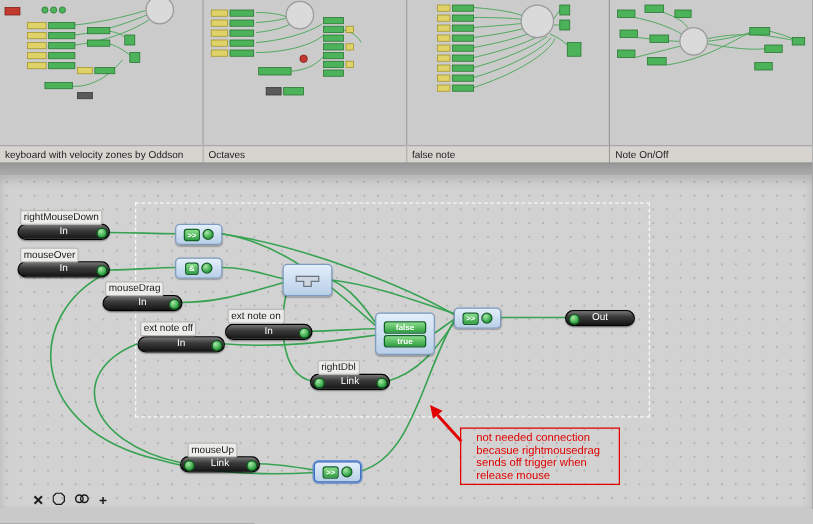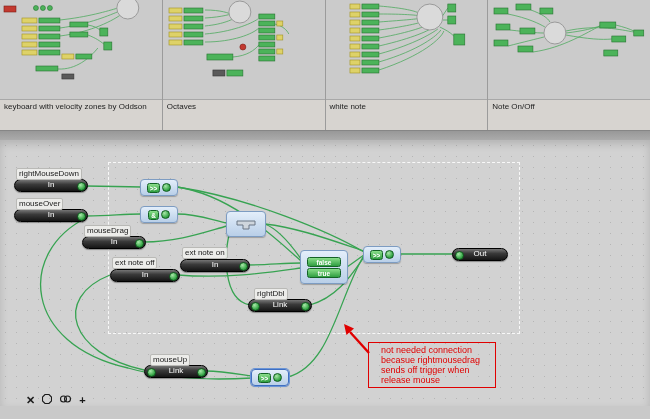--- a/index.html
+++ b/index.html
@@ -5,21 +5,21 @@
   *{margin:0;padding:0;box-sizing:border-box}
   html,body{background:#888}
   #root{position:relative;width:650px;height:419px;overflow:hidden;background:#c9c9c9;
         font-family:"Liberation Sans",sans-serif}
   
   #strip{position:absolute;left:0;top:0;width:650px;height:130px;display:flex}
   .panel{position:relative;flex:1 1 0;height:130px;border-right:1px solid #9b9b9b;background:#cbcbcb}
   .panel:last-child{border-right:none}
   .thumb{position:absolute;left:0;top:0;right:0;height:116px;overflow:hidden}
   .thumb svg{display:block}
-  .tabbar{position:absolute;left:0;right:0;bottom:0;height:31px;background:#d7d4d0;
+  .tabbar{position:absolute;left:0;right:0;bottom:0;height:14px;background:#d7d4d0;
           border-top:1px solid #a8a8a8;font-size:8px;color:#222;line-height:13px;
           padding-left:4px;white-space:nowrap;overflow:hidden}
   
   .g{fill:#4cb35a;stroke:#25742f;stroke-width:.6}
   .y{fill:#ded268;stroke:#a29322;stroke-width:.6}
   .rd{fill:#c2392f;stroke:#7c1d16;stroke-width:.6}
   .dk{fill:#5a5a5a;stroke:#333;stroke-width:.6}
   .cir{fill:#dadada;stroke:#9a9a9a;stroke-width:1}
   .w{stroke:#3aa44c;stroke-width:.8;fill:none;opacity:.85}
   
@@ -188,21 +188,21 @@
             <rect class="g" x="36" y="52" width="17" height="5"></rect>
           <rect class="y" x="24" y="60" width="10" height="5"></rect>
             <rect class="g" x="36" y="60" width="17" height="5"></rect>
           <rect class="y" x="24" y="68" width="10" height="5"></rect>
             <rect class="g" x="36" y="68" width="17" height="5"></rect>
           <rect class="g" x="122" y="4" width="8" height="8"></rect>
             <rect class="g" x="122" y="16" width="8" height="8"></rect>
           <rect class="g" x="128" y="34" width="11" height="11"></rect>
         </svg>
       </div>
-      <div class="tabbar">white note</div>
+      <div class="tabbar">false note</div>
     </div>
 
     <div class="panel">
       <div class="thumb">
         <svg width="100%" height="116" viewBox="0 0 162 116" preserveAspectRatio="none">
           <g class="w">
             <path d="M20,14 C40,18 52,24 57,27"></path>
               <path d="M43,10 C54,14 60,18 62,22"></path>
             <path d="M22,30 C40,32 48,33 56,33"></path>
               <path d="M20,46 C36,42 48,39 56,37"></path>

